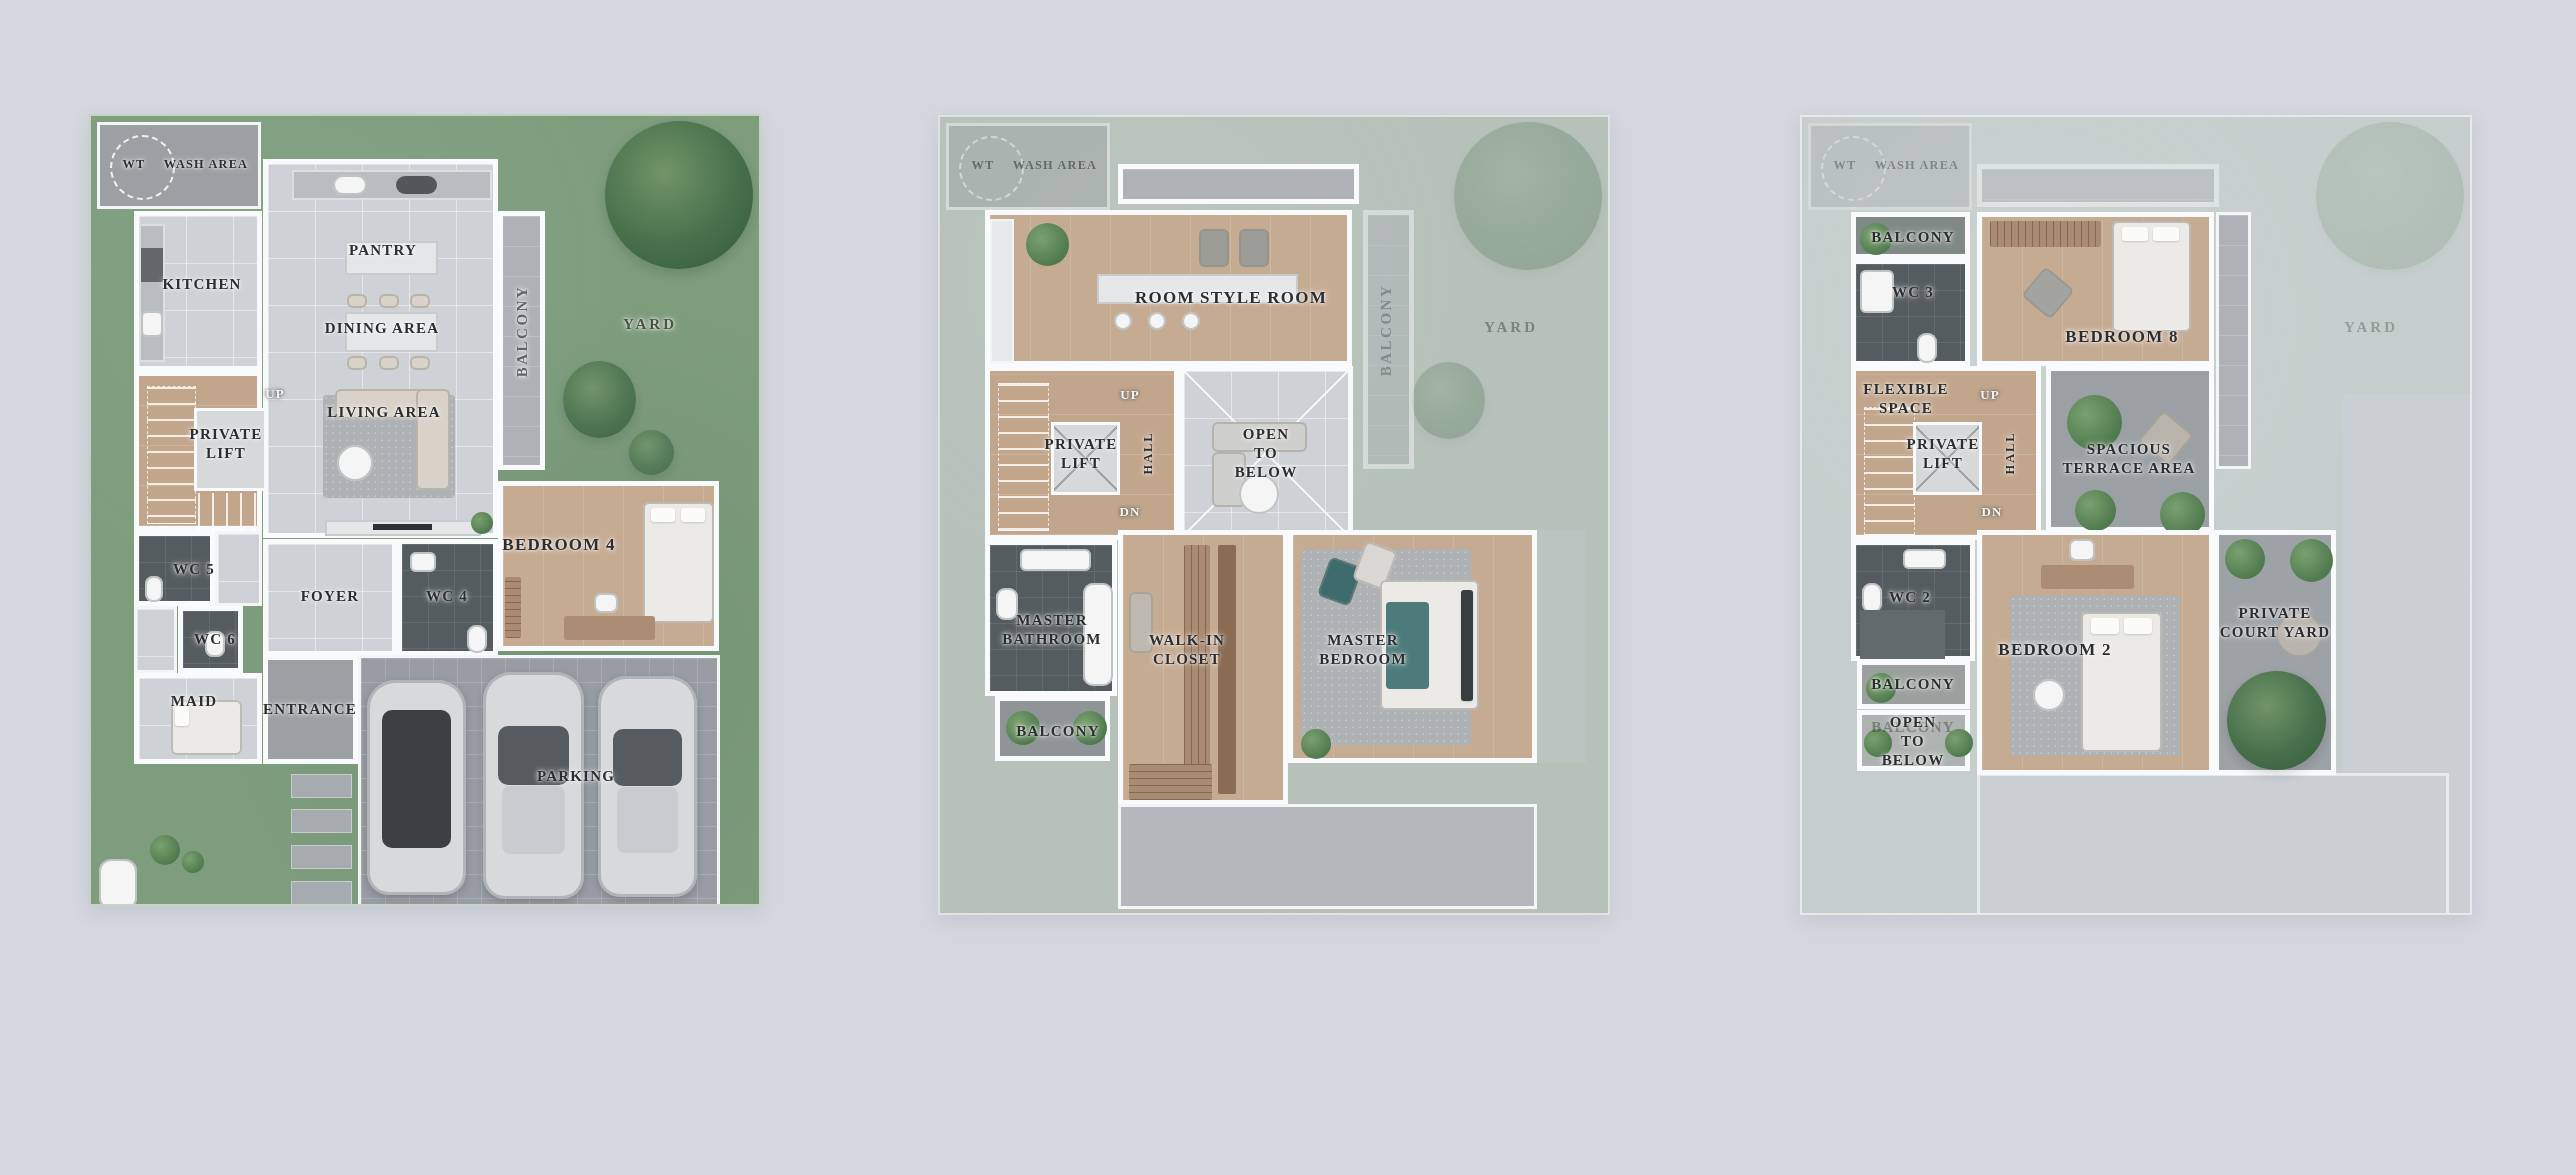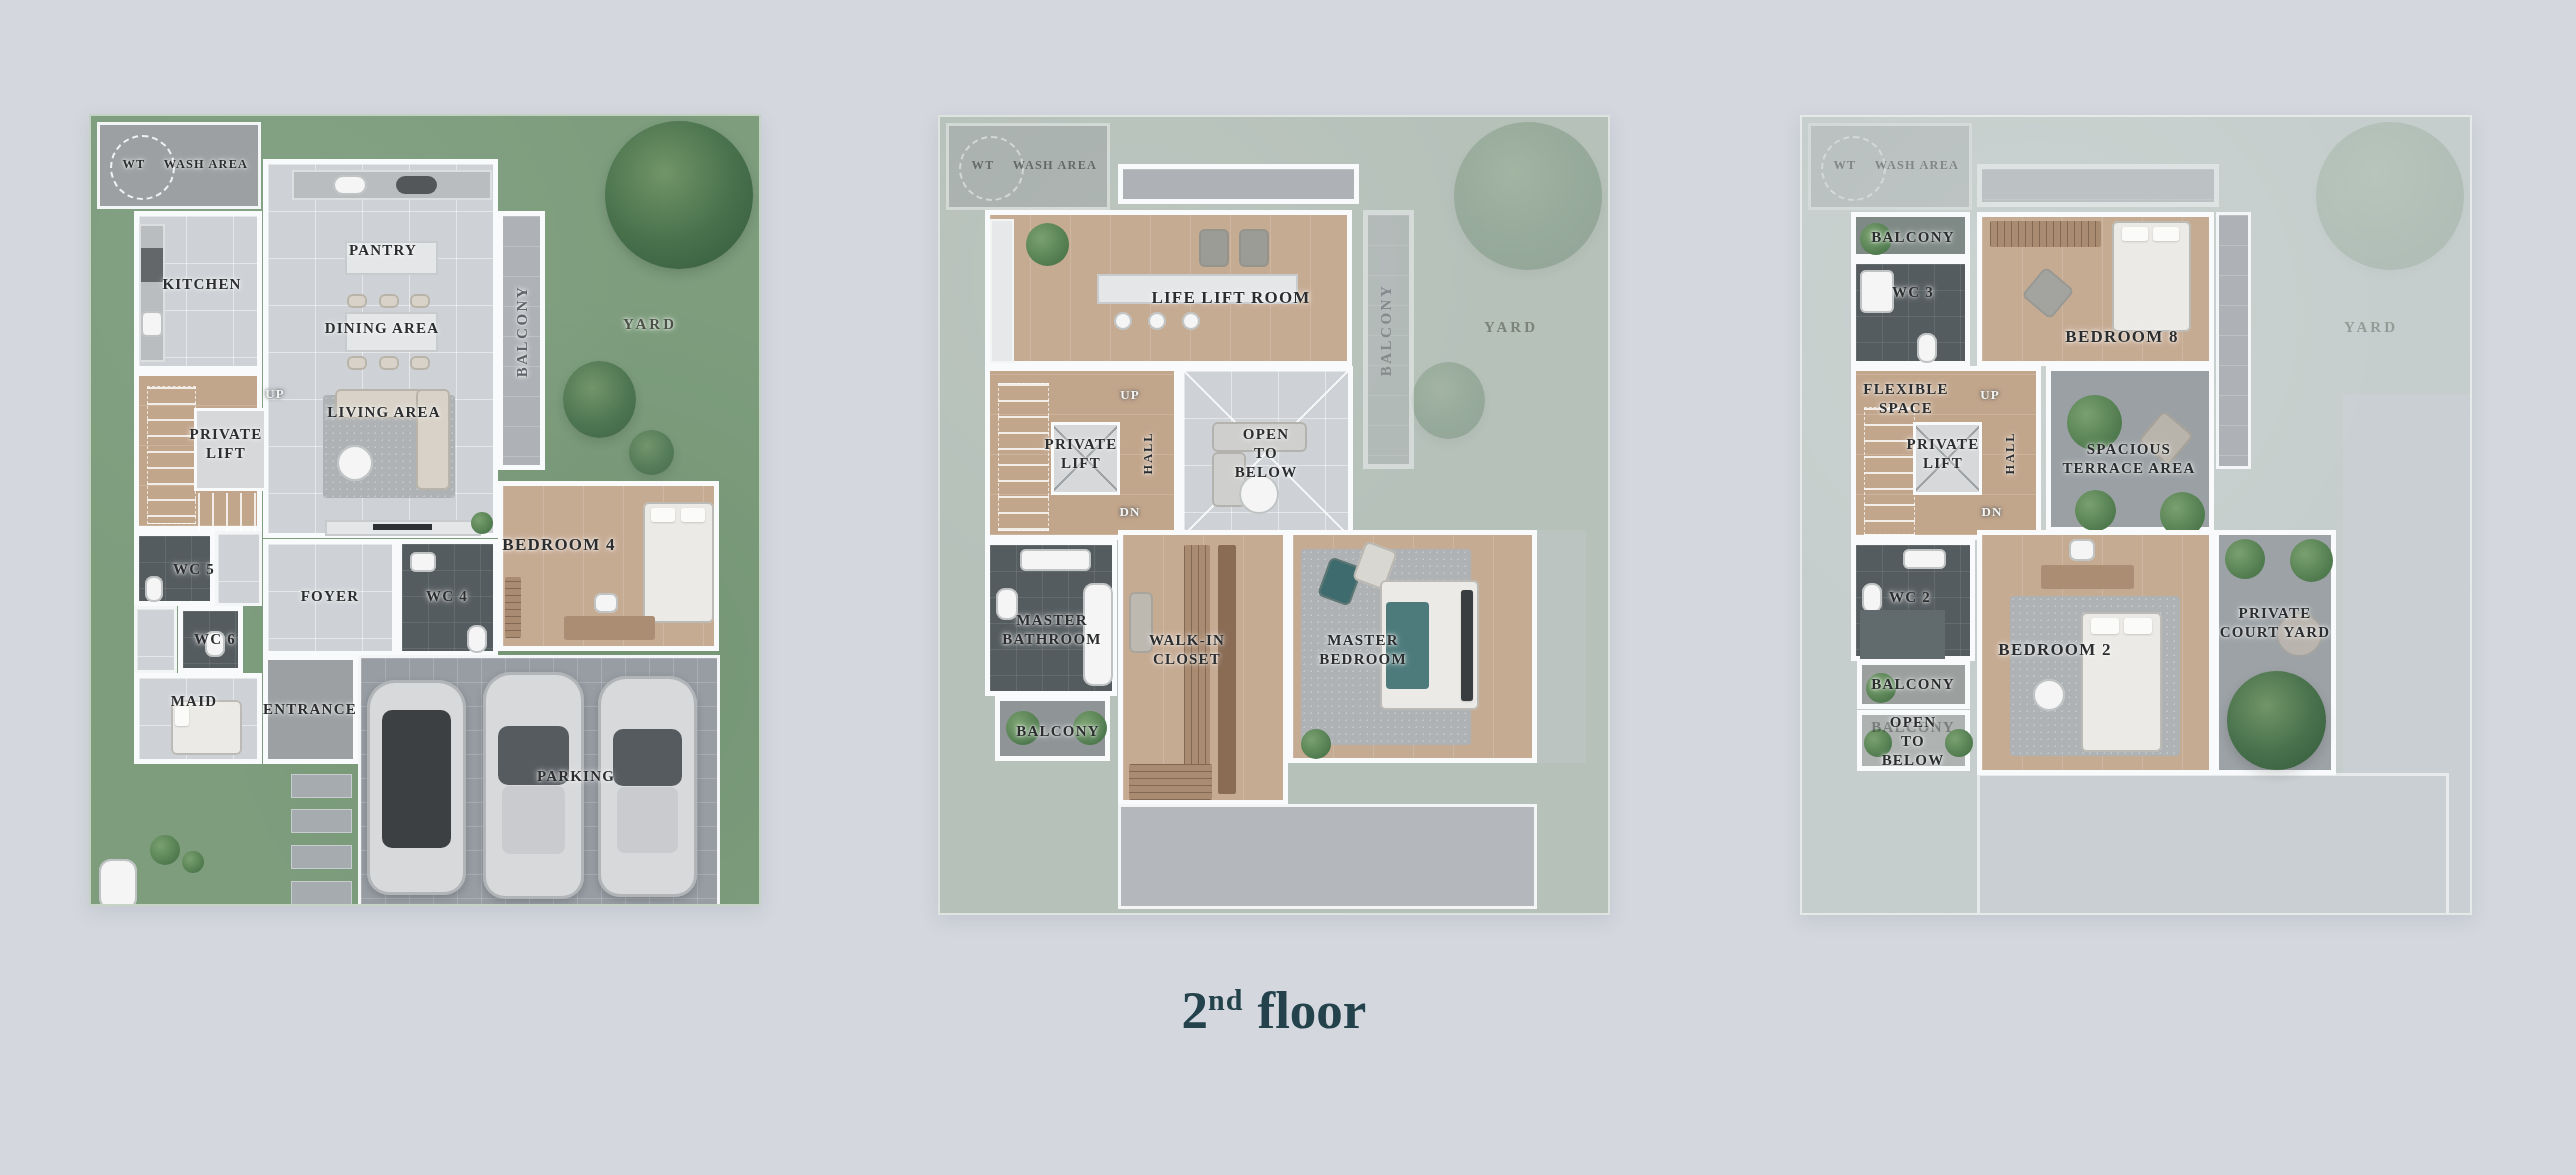--- a/index.html
+++ b/index.html
@@ -196,21 +196,21 @@
     <div class="room wood wall" style="left:45px;top:93px;width:367px;height:156px;">
       <div class="counter" style="left:0;top:4px;width:24px;height:144px;background:#e6e8e9;"></div>
       <div class="plant" style="left:36px;top:8px;width:43px;height:43px;"></div>
       <div class="sofa" style="left:209px;top:14px;width:30px;height:38px;background:#9b9c96;"></div>
       <div class="sofa" style="left:249px;top:14px;width:30px;height:38px;background:#9b9c96;"></div>
       <div class="marble zone" style="left:107px;top:59px;width:201px;height:30px;"></div>
       <div class="fixture" style="left:124px;top:97px;width:18px;height:18px;border-radius:50%;"></div>
       <div class="fixture" style="left:158px;top:97px;width:18px;height:18px;border-radius:50%;"></div>
       <div class="fixture" style="left:192px;top:97px;width:18px;height:18px;border-radius:50%;"></div>
     </div>
-    <div class="lbl lg" style="left:291px;top:181px;">LIFE LIFT ROOM</div>
+    <div class="lbl lg" style="left:291px;top:181px;">ROOM STYLE ROOM</div>
 
     <div class="room concrete-l wall ghost" style="left:423px;top:93px;width:51px;height:259px;"></div>
     <div class="lbl v faint" style="left:446px;top:213px;">BALCONY</div>
     <div class="lbl yard faint" style="left:571px;top:210px;">YARD</div>
 
     <div class="room woodh wall" style="left:45px;top:249px;width:194px;height:174px;">
       <div class="zone stairs" style="left:8px;top:12px;width:51px;height:148px;"></div>
       <div class="zone lift liftx" style="left:61px;top:51px;width:69px;height:73px;"></div>
     </div>
     <div class="lbl" style="left:141px;top:337px;">PRIVATE
@@ -362,16 +362,15 @@
     <div class="room pavers wall" style="left:412px;top:413px;width:122px;height:245px;background:#9da2a6;">
       <div class="plant" style="left:6px;top:4px;width:40px;height:40px;"></div>
       <div class="plant" style="left:71px;top:4px;width:43px;height:43px;"></div>
       <div class="fixture" style="left:57px;top:77px;width:47px;height:45px;border-radius:50%;background:#b9b4ad;"></div>
       <div class="tree" style="left:8px;top:136px;width:99px;height:99px;"></div>
     </div>
     <div class="lbl" style="left:473px;top:506px;">PRIVATE
 COURT YARD</div>
   </section>
 
-  <div class="caption" style="left:938px;"><span class="cap-num">2</span><sup class="cap-sup">nd</sup><span class="cap-word">floor</span></div>
 
 </div>
 
 
 </body></html>

